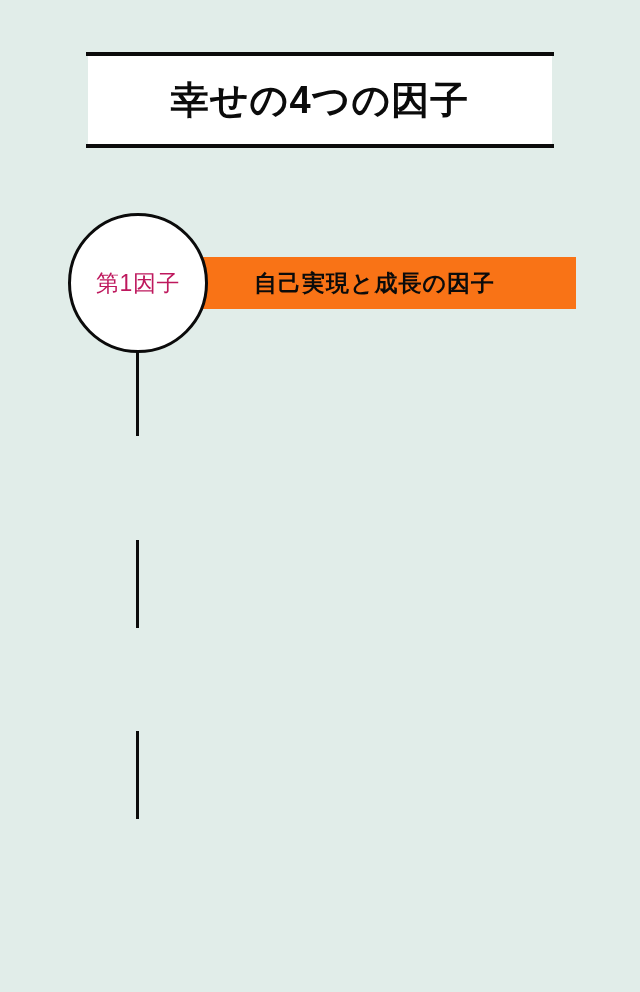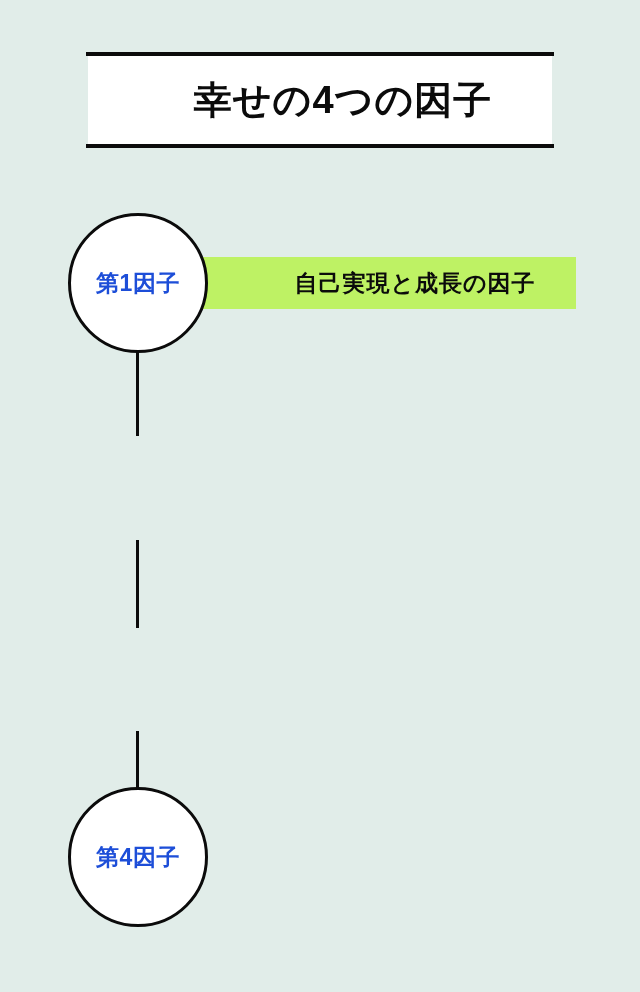--- a/index.html
+++ b/index.html
@@ -50,21 +50,20 @@
     width: 100%;
     height: 100%;
     display: flex;
     align-items: center;
     justify-content: center;
     font-size: 38px;
     font-weight: 700;
     color: #0b0b0b;
     letter-spacing: 1px;
     white-space: nowrap;
-    margin-left: 23px;
   }
 
   
   .flow {
     position: absolute;
     left: 0;
     top: 0;
     width: 640px;
     height: 992px;
   }
@@ -80,26 +79,25 @@
     left: 0;
     width: 640px;
     height: 142px;
   }
   .bar {
     position: absolute;
     left: 150px;
     top: 45px;
     width: 426px;
     height: 52px;
-    background: #bef264;
+    background: #f97316;
     display: flex;
     align-items: center;
     box-sizing: border-box;
     padding-left: 104px;
-    justify-content: center;
   }
   .bar-label {
     font-size: 23px;
     font-weight: 700;
     color: #0b0b0b;
     letter-spacing: 1px;
     white-space: nowrap;
   }
   .circle {
     position: absolute;
@@ -110,22 +108,22 @@
     border-radius: 50%;
     background: #ffffff;
     border: 3px solid #0b0b0b;
     box-sizing: border-box;
     display: flex;
     align-items: center;
     justify-content: center;
   }
   .circle-label {
     font-size: 23px;
-    font-weight: 700;
-    color: #1d4ed8;
+    font-weight: 400;
+    color: #be185d;
     letter-spacing: 0.5px;
     white-space: nowrap;
   }
 </style>
 </head>
 <body>
 
 <div class="title-wrap">
   <div class="title-box"></div>
   <div class="title-rule top"></div>
@@ -148,18 +146,15 @@
     </div>
   </div>
 
   <div class="row" style="top:403px;">
   </div>
 
   <div class="row" style="top:595px;">
   </div>
 
   <div class="row" style="top:786px;">
-    <div class="circle">
-      <span class="circle-label">第4因子</span>
-    </div>
   </div>
 
 </div>
 
 </body></html>

